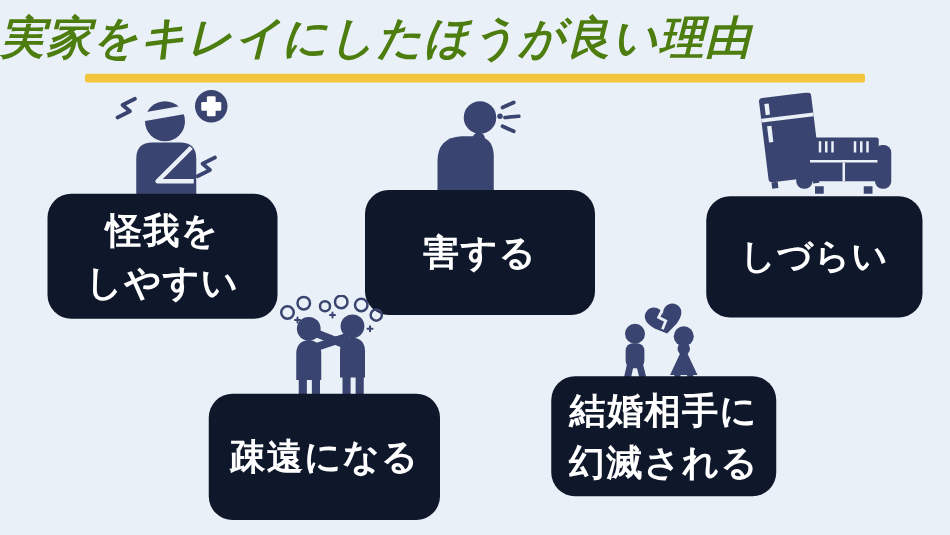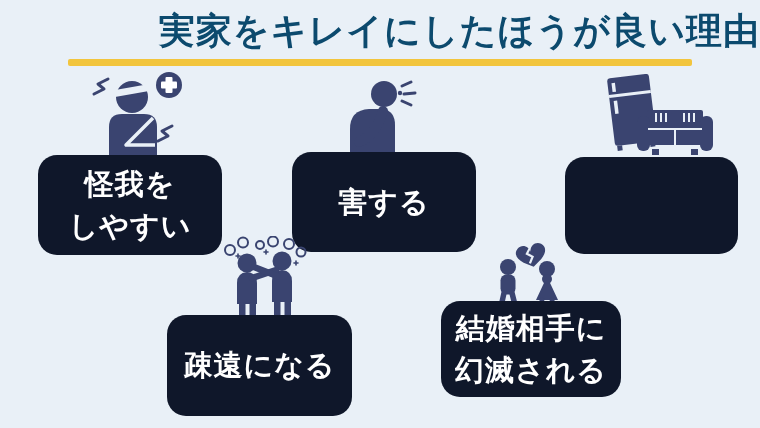--- a/index.html
+++ b/index.html
@@ -9,26 +9,27 @@
   }
   .canvas{
     position:relative;
     width:760px;height:428px;
     background:#e9f0f7;
     overflow:hidden;
     margin:0 auto;
   }
   .title{
     position:absolute;top:8px;left:0;width:760px;
-    text-align:right;
+    text-align:left;
     font-size:36px;line-height:1.25;
     font-weight:800;
-    color:#0c4a6e;
+    color:#4d7c0f;
     letter-spacing:1px;
     margin:0;
+    font-style:italic;
   }
   .title-underline{
     position:absolute;left:68px;top:59px;
     width:624px;height:7px;
     background:#f2c53d;
     border-radius:2px;
   }
   .reason-box{
     position:absolute;
     background:#0f172a;
@@ -119,20 +120,21 @@
       <line x1="64" y1="39" x2="64" y2="48"></line>
       <line x1="69" y1="39" x2="69" y2="48"></line>
       <line x1="87" y1="39" x2="87" y2="48"></line>
       <line x1="92" y1="39" x2="92" y2="48"></line>
       <line x1="97" y1="39" x2="97" y2="48"></line>
       <line x1="78" y1="56" x2="78" y2="71"></line>
       <line x1="51" y1="55" x2="105" y2="55"></line>
     </g>
   </svg>
   <div class="reason-box box3">
+    <span>しづらい</span>
   </div>
 
   <svg class="icon icon4" viewBox="0 0 100 82">
     <g fill="#3a4470">
       <circle cx="31" cy="27" r="9.5"></circle>
       <path d="M21 68 L21 47 Q21 37 31 36 Q41 37 41 47 L41 68 Z"></path>
       <rect x="23" y="66" width="6.5" height="16" rx="2"></rect>
       <rect x="33.5" y="66" width="6.5" height="16" rx="2"></rect>
       <circle cx="66" cy="25" r="9.5"></circle>
       <path d="M56 66 L56 45 Q56 35 66 34 Q76 35 76 45 L76 66 Z"></path>

